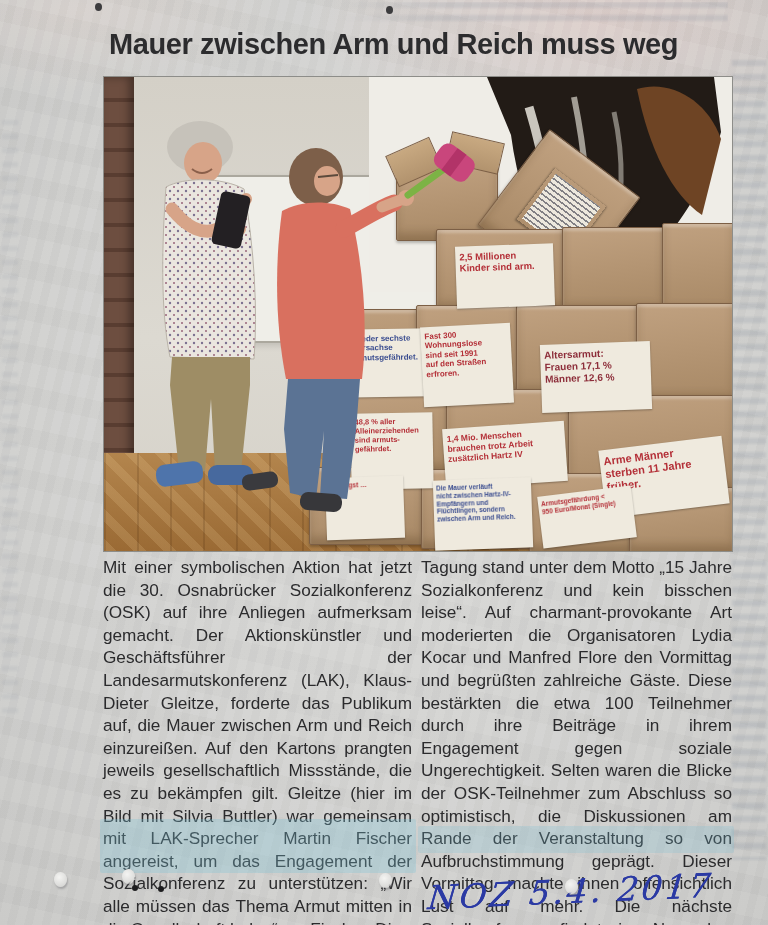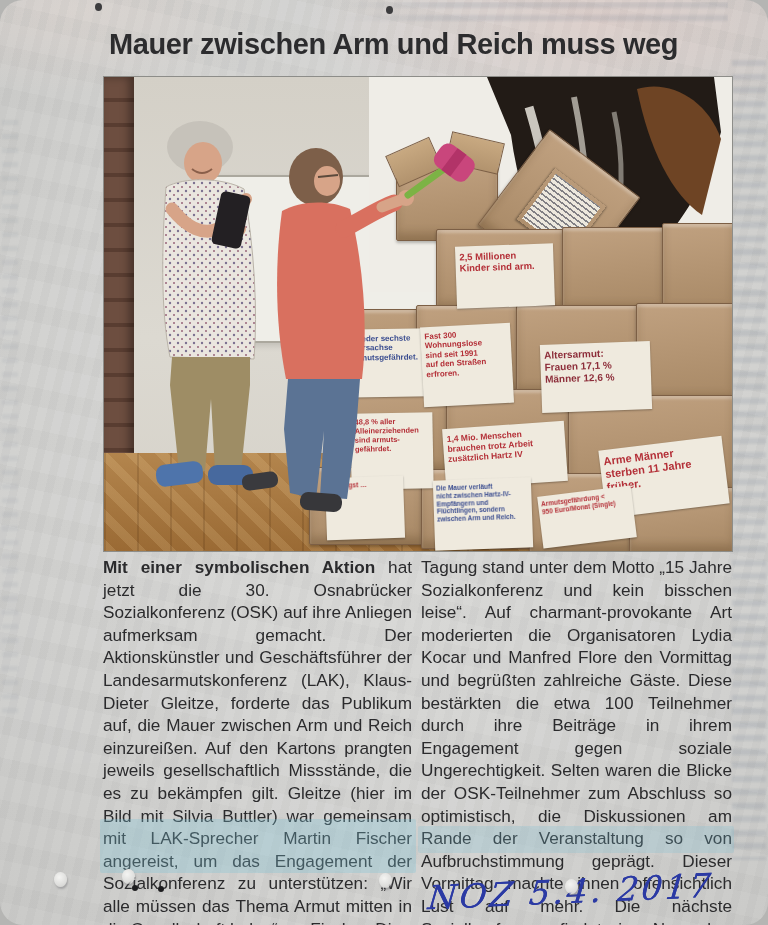--- a/index.html
+++ b/index.html
@@ -1,21 +1,21 @@
 <!DOCTYPE html>
 <html><head>
 <meta charset="utf-8">
 <style>
   html,body{margin:0;padding:0;background:#b5b5b3;}
   .page{position:relative;width:768px;height:925px;overflow:hidden;
     font-family:"Liberation Sans",sans-serif;
     background:
       radial-gradient(ellipse 420px 160px at 78% 2%, rgba(232,206,200,.55), transparent 70%),
       radial-gradient(ellipse 300px 120px at 10% 1%, rgba(225,214,208,.5), transparent 70%),
-      radial-gradient(ellipse at 50% 45%, #dadad8 0%, #d2d2d0 55%, #c8c8c6 100%); border-radius: 23px;}
+      radial-gradient(ellipse at 50% 45%, #dadad8 0%, #d2d2d0 55%, #c8c8c6 100%);}
   .crumple{position:absolute;inset:0;pointer-events:none;opacity:.5;
     background:
       repeating-linear-gradient(104deg, rgba(255,255,255,.06) 0 9px, rgba(90,90,95,.05) 9px 17px),
       repeating-linear-gradient(12deg, rgba(255,255,255,.05) 0 23px, rgba(80,80,90,.04) 23px 41px);}
   
   .bleed{position:absolute;pointer-events:none;filter:blur(1.1px);opacity:.5;}
   .bleed-top{left:104px;top:2px;width:624px;height:26px;
     background:repeating-linear-gradient(rgba(108,122,142,.30) 0 6px, transparent 6px 13px);
     -webkit-mask-image:linear-gradient(90deg,transparent 0 38%,#000 55% 100%);
             mask-image:linear-gradient(90deg,transparent 0 38%,#000 55% 100%);}
@@ -50,21 +50,21 @@
   .lbl.darkred{color:#8d2e3a;font-size:10px;}
   .lbl.tiny{font-size:6.5px;line-height:1.2;filter:blur(.25px);padding:4px 3px;}
   .lbl-ill{position:absolute;background:#ece8dd;box-shadow:0 1px 2px rgba(0,0,0,.3);
     background-image:repeating-linear-gradient(rgba(40,42,58,.55) 0 1.6px, transparent 1.6px 4.8px);
     background-clip:content-box;padding:5px;}
   .figures{position:absolute;inset:0;}
   
   .col{position:absolute;top:556px;width:309px;margin:0;text-align:justify;
     font-size:17.2px;line-height:22.6px;color:#2b2b2d;}
   .colL{left:103px;} .colR{left:421px;width:311px;}
-  .lead{font-weight:bold;}
+  .lead{font-weight:normal;}
   .credit-pad{display:inline-block;width:26px;}
   .hl{position:absolute;background:rgba(122,194,214,.30);border-radius:2px;pointer-events:none;}
   .hl1{left:100px;top:819px;width:316px;height:54px;}
   .hl2{left:418px;top:826px;width:316px;height:27px;background:rgba(122,194,214,.24);}
   
   .handwriting{position:absolute;left:428px;top:872px;
     font-family:"DejaVu Serif",serif;font-style:italic;font-size:33px;
     color:#2b3aa4;letter-spacing:3px;transform:rotate(-2.5deg) skewX(-8deg);
     text-shadow:0 0 .6px #2b3aa4;}
   .dimple{position:absolute;width:13px;height:15px;border-radius:50%;

